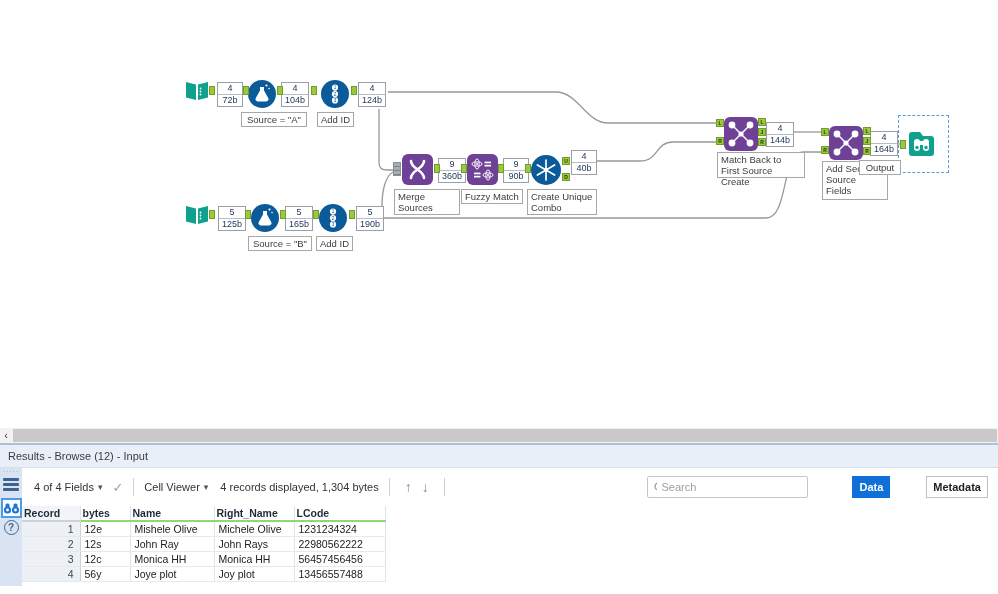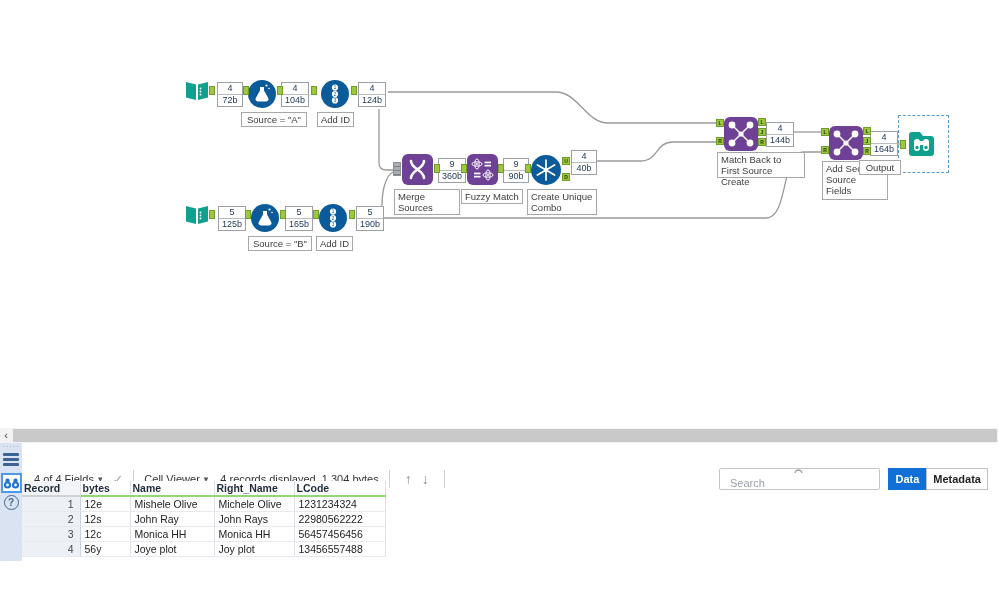--- a/index.html
+++ b/index.html
@@ -36,35 +36,35 @@
   #res-header { height:25px; background:#e9eff8; border-top:2px solid #aebfde;
     border-bottom:1px solid #d8dfeb; font-size:11px; color:#3c3c3c; line-height:22px; padding-left:8px; }
   #res-body { position:relative; height:126px; }
   #res-side { position:absolute; left:0; top:0; width:22px; height:118px; background:#d9e3f1; }
   .side-dots { font-size:7px; color:#9aa7b8; text-align:center; line-height:7px; letter-spacing:1px; height:8px; overflow:hidden; }
   .side-ic { position:relative; width:20px; height:19px; margin:1px auto 2px auto; text-align:center; }
   .side-ic.sel { background:#fdfeff; border:2px solid #4d9be8; width:21px; height:20px; }
   .qmark { width:15px; height:15px; border:1.4px solid #44688e; border-radius:50%;
     color:#44688e; font-size:10px; line-height:13px; font-weight:bold; margin:1px auto; }
 
-  #res-toolbar { position:absolute; left:22px; top:17px; width:976px; height:38px; background:#fff;
+  #res-toolbar { position:absolute; left:22px; top:0; width:976px; height:38px; background:#fff;
     display:flex; align-items:center; padding:0 10px 0 12px; font-size:11px; color:#333; }
   .tb-item { display:flex; align-items:center; gap:4px; }
   .caret { font-size:9px; color:#555; }
   .checkmark { color:#9aa0a6; font-size:13px; margin-left:6px; }
   .tb-div { width:1px; height:18px; background:#d0d0d0; margin:0 10px; }
   .tb-arrow { color:#8a8a8a; font-size:14px; padding:0 5px; }
   #search-wrap { margin-left:auto; display:flex; align-items:center; gap:8px; }
   #search-box { width:161px; height:22px; border:1px solid #c6c6c6; border-radius:2px;
-    display:flex; align-items:center; padding:0 6px; gap:4px; background:#fff;flex-direction:column; }
+    display:flex; align-items:center; padding:0 6px; gap:4px; background:#fff; }
   #search-box input { border:none; outline:none; width:140px; font-size:11px;
     font-family:"Liberation Sans", sans-serif; color:#333; }
   #search-box input::placeholder { color:#9aa0a6; }
   .tab-btn { height:22px; font-size:11px; font-weight:bold; line-height:20px; padding:0 6px;
-    border:1px solid #c0c0c0; background:#fff; color:#222; }
+    border:1px solid #c0c0c0; background:#fff; color:#222;margin-left:36px; }
   .tab-btn.active { background:#1070d8; border-color:#1070d8; color:#fff; }
   #tabs { display:flex; }
 
   
   #res-table { position:absolute; left:22px; top:38px; border-collapse:collapse;
     font-size:10.5px; color:#222; table-layout:fixed; }
   #res-table th { font-weight:bold; text-align:left; padding:1px 2px; height:14px;
     border-bottom:2px solid #8ed973; border-right:1px solid #dfe3e8; background:#fff; color:#1d2b3a; }
   #res-table th.rec-h { border-bottom:2px solid #ccd3da; background:#f2f4f7; }
   #res-table td { padding:0 4px; height:15px; border-right:1px solid #dfe3e8;
@@ -315,20 +315,21 @@
     </div>
     <div class="lbl" style="left:859px;top:160px;width:42px;text-align:center">Output</div>
   </div>
 
   <div id="hscroll">
     <div class="arrow">‹</div>
     <div class="thumb"></div>
   </div>
 
   <div id="results">
+    <div id="res-header">Results - Browse (12) - Input</div>
     <div id="res-body">
       <div id="res-side">
         <div class="side-dots">·····</div>
         <div class="side-ic">
           <svg width="16" height="15">
             <g fill="#3c6391">
                 <rect x="0" y="1" width="16" height="3" rx="1"></rect>
                 <rect x="0" y="6" width="16" height="3" rx="1"></rect>
                 <rect x="0" y="11" width="16" height="3" rx="1"></rect>
               </g>

